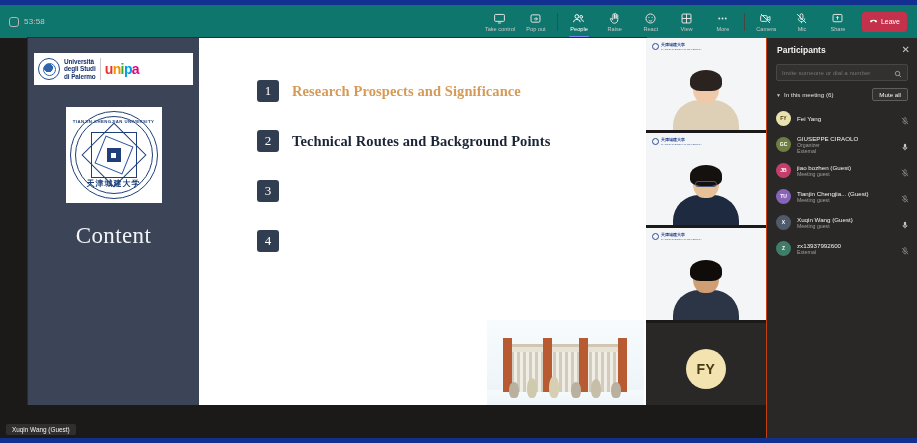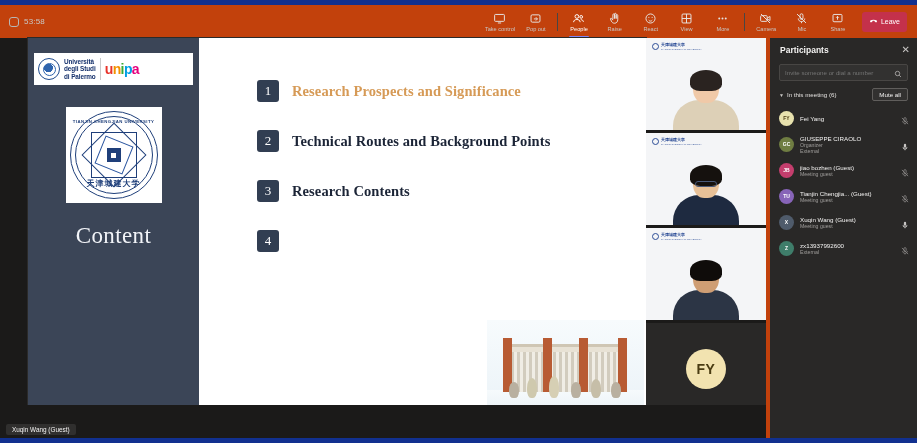--- a/index.html
+++ b/index.html
@@ -18,21 +18,21 @@
 
   
   .top-strip {
     position: absolute; top: 0; left: 0; width: 917px; height: 5px;
     background: #11308f;
   }
 
   
   .toolbar {
     position: absolute; top: 5px; left: 0; width: 917px; height: 33px;
-    background: #c2410c;
+    background: #0f766e;
     display: flex; align-items: center;
   }
   .timer-wrap {
     display: flex; align-items: center; gap: 5px;
     margin-left: 9px;
   }
   .timer-ring {
     width: 10px; height: 10px; border: 1.4px solid #b8b6b4;
     border-radius: 3px;
   }
@@ -264,21 +264,21 @@
     background: #f2e3b0; color: #4a3c12; font-size: 14px; font-weight: bold;
     display: flex; align-items: center; justify-content: center;
     letter-spacing: .5px;
   }
 
   
   .panel {
     position: absolute; top: 38px; left: 766px;
     width: 151px; height: 405px;
     background: #292827;
-    border-left: 4px solid #c2410c;
+    border-left: 1px solid #c2410c;
   }
   .panel-head {
     height: 24px; display: flex; align-items: center;
     padding: 0 7px 0 10px;
   }
   .panel-title { color: #f3f2f1; font-size: 8.5px; font-weight: bold; flex: 1; }
   .panel-close { color: #c8c6c4; font-size: 10px; cursor: pointer; line-height: 10px; }
   .search-box {
     margin: 2px 9px 0 9px; height: 17px; background: #323130;
     border: 1px solid #484644; border-radius: 2px;
@@ -521,21 +521,20 @@
         <div class="agenda-row hl">
           <div class="agenda-num">1</div>
           <div class="agenda-txt">Research Prospects and Significance</div>
         </div>
         <div class="agenda-row">
           <div class="agenda-num">2</div>
           <div class="agenda-txt">Technical Routes and Background Points</div>
         </div>
         <div class="agenda-row">
           <div class="agenda-num">3</div>
-          <div class="agenda-txt">Research Contents</div>
         </div>
         <div class="agenda-row">
           <div class="agenda-num">4</div>
         </div>
 
         <div class="campus-photo">
           <div class="cp-sky"></div>
           <div class="cp-ground"></div>
           <div class="cp-bldg"></div>
           <div class="cp-col c1"></div>

